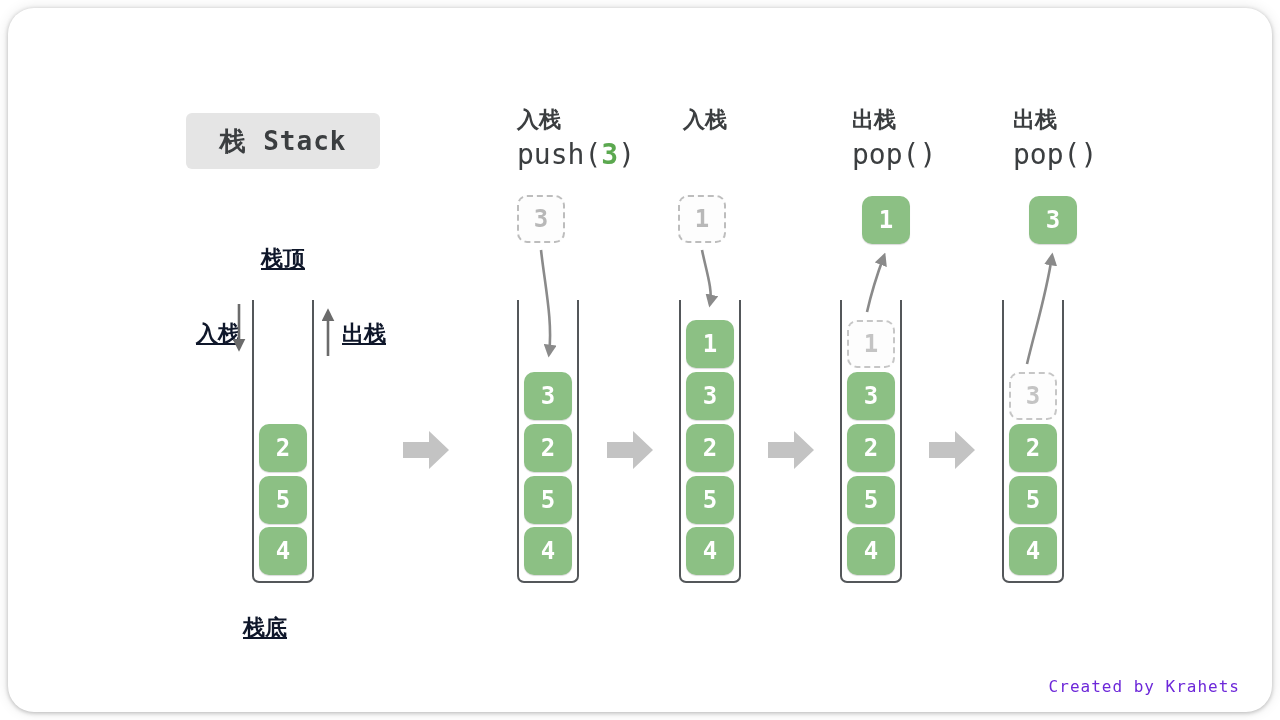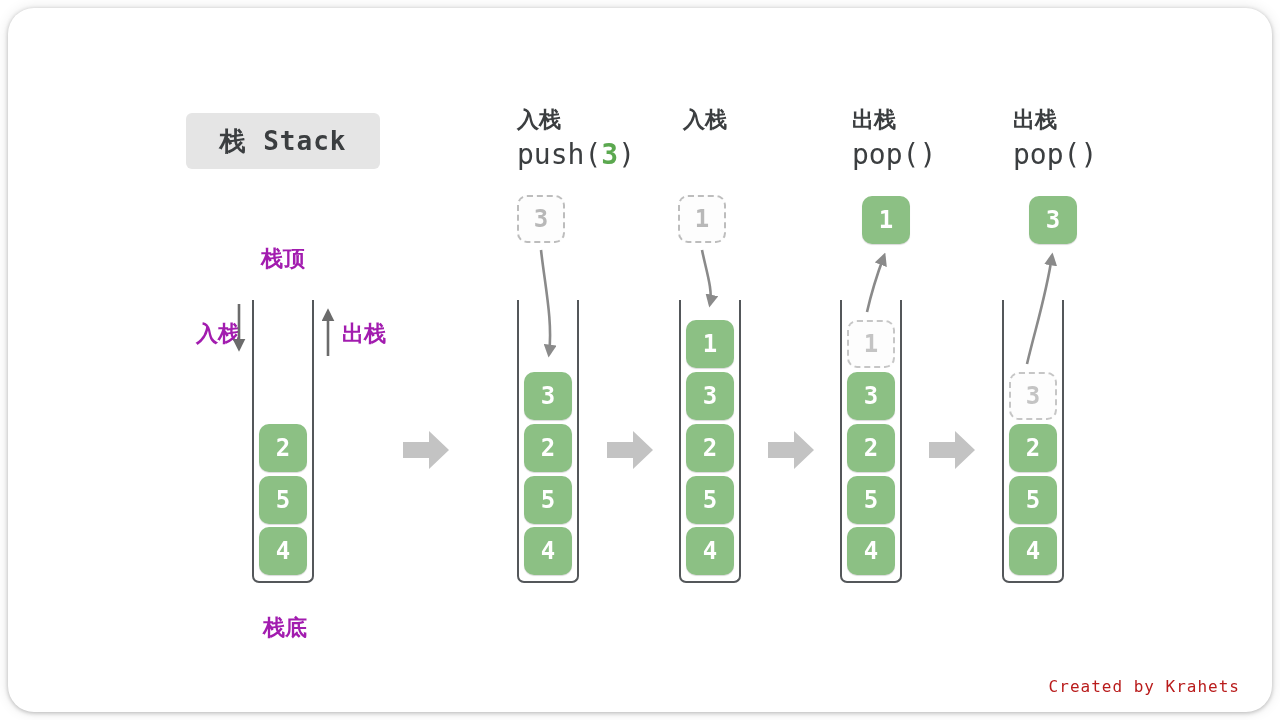--- a/index.html
+++ b/index.html
@@ -12,38 +12,38 @@
   .title-badge{left:186px;top:113px;width:194px;height:56px;background:#e5e5e5;border-radius:6px;
     display:flex;align-items:center;justify-content:center;font-family:"DejaVu Sans Mono","Liberation Mono",monospace;
     font-size:26px;font-weight:bold;color:#3b3e40;letter-spacing:1px;}
 
   .op-header{top:106px;width:160px;}
   .op-name{font-size:22px;font-weight:bold;color:#3b3e40;line-height:28px;}
   .op-code{margin-top:8px;font-family:"DejaVu Sans Mono","Liberation Mono",monospace;font-size:28px;
     color:#3b3e40;font-weight:500;line-height:26px;}
   .op-code .arg{color:#5ba84f;font-weight:bold;}
 
-  .side-label{font-size:22px;font-weight:bold;color:#a21caf;}
+  .side-label{font-size:22px;font-weight:bold;color:#0f172a;text-decoration:underline;}
 
   .stack{top:300px;width:62px;height:283px;box-sizing:border-box;
     border-left:2px solid #54575a;border-right:2px solid #54575a;border-bottom:2px solid #54575a;
     border-radius:0 0 7px 7px;background:transparent;}
 
   .cell{width:48px;height:48px;border-radius:10px;background:#8cc084;color:#ffffff;
     display:flex;align-items:center;justify-content:center;
     font-family:"DejaVu Sans Mono","Liberation Mono",monospace;font-size:24px;font-weight:bold;
     box-shadow:0 1px 1px rgba(0,0,0,0.15);}
   .cell.ghost{background:#fdfdfd;border:2px dashed #c6c6c6;box-sizing:border-box;color:#c4c4c4;box-shadow:none;}
   .cell.float-dashed{background:#fdfdfd;border:2px dashed #bdbdbd;box-sizing:border-box;color:#b8b8b8;box-shadow:none;}
 
   .block-arrow{width:46px;height:38px;}
   .overlay{left:0;top:0;width:1280px;height:720px;pointer-events:none;}
 
   .watermark{right:40px;bottom:24px;font-family:"DejaVu Sans Mono","Liberation Mono",monospace;
-    font-size:16px;color:#b91c1c;letter-spacing:1px;}
+    font-size:16px;color:#6d28d9;letter-spacing:1px;}
 </style>
 </head>
 <body>
 
 <div class="canvas">
   <div class="card abs"></div>
 
   <div class="abs title-badge">栈 Stack</div>
 
   <div class="abs op-header" style="left:517px;">
@@ -56,21 +56,21 @@
   <div class="abs op-header" style="left:852px;">
     <div class="op-name">出栈</div>
     <div class="op-code"><span>pop(</span><span class="arg"></span><span>)</span></div>
   </div>
   <div class="abs op-header" style="left:1013px;">
     <div class="op-name">出栈</div>
     <div class="op-code"><span>pop(</span><span class="arg"></span><span>)</span></div>
   </div>
 
   <div class="abs side-label" style="left:243px;top:244px;width:80px;text-align:center;">栈顶</div>
-  <div class="abs side-label" style="left:227px;top:613px;width:80px;text-align:right;">栈底</div>
+  <div class="abs side-label" style="left:243px;top:613px;width:80px;text-align:left;">栈底</div>
   <div class="abs side-label" style="left:196px;top:319px;">入栈</div>
   <div class="abs side-label" style="left:342px;top:319px;">出栈</div>
 
   <div class="abs stack" style="left:252px;"></div>
   <div class="abs stack" style="left:517px;"></div>
   <div class="abs stack" style="left:679px;"></div>
   <div class="abs stack" style="left:840px;"></div>
   <div class="abs stack" style="left:1002px;"></div>
 
   <div class="abs cell" style="left:259px;top:424px;">2</div>

